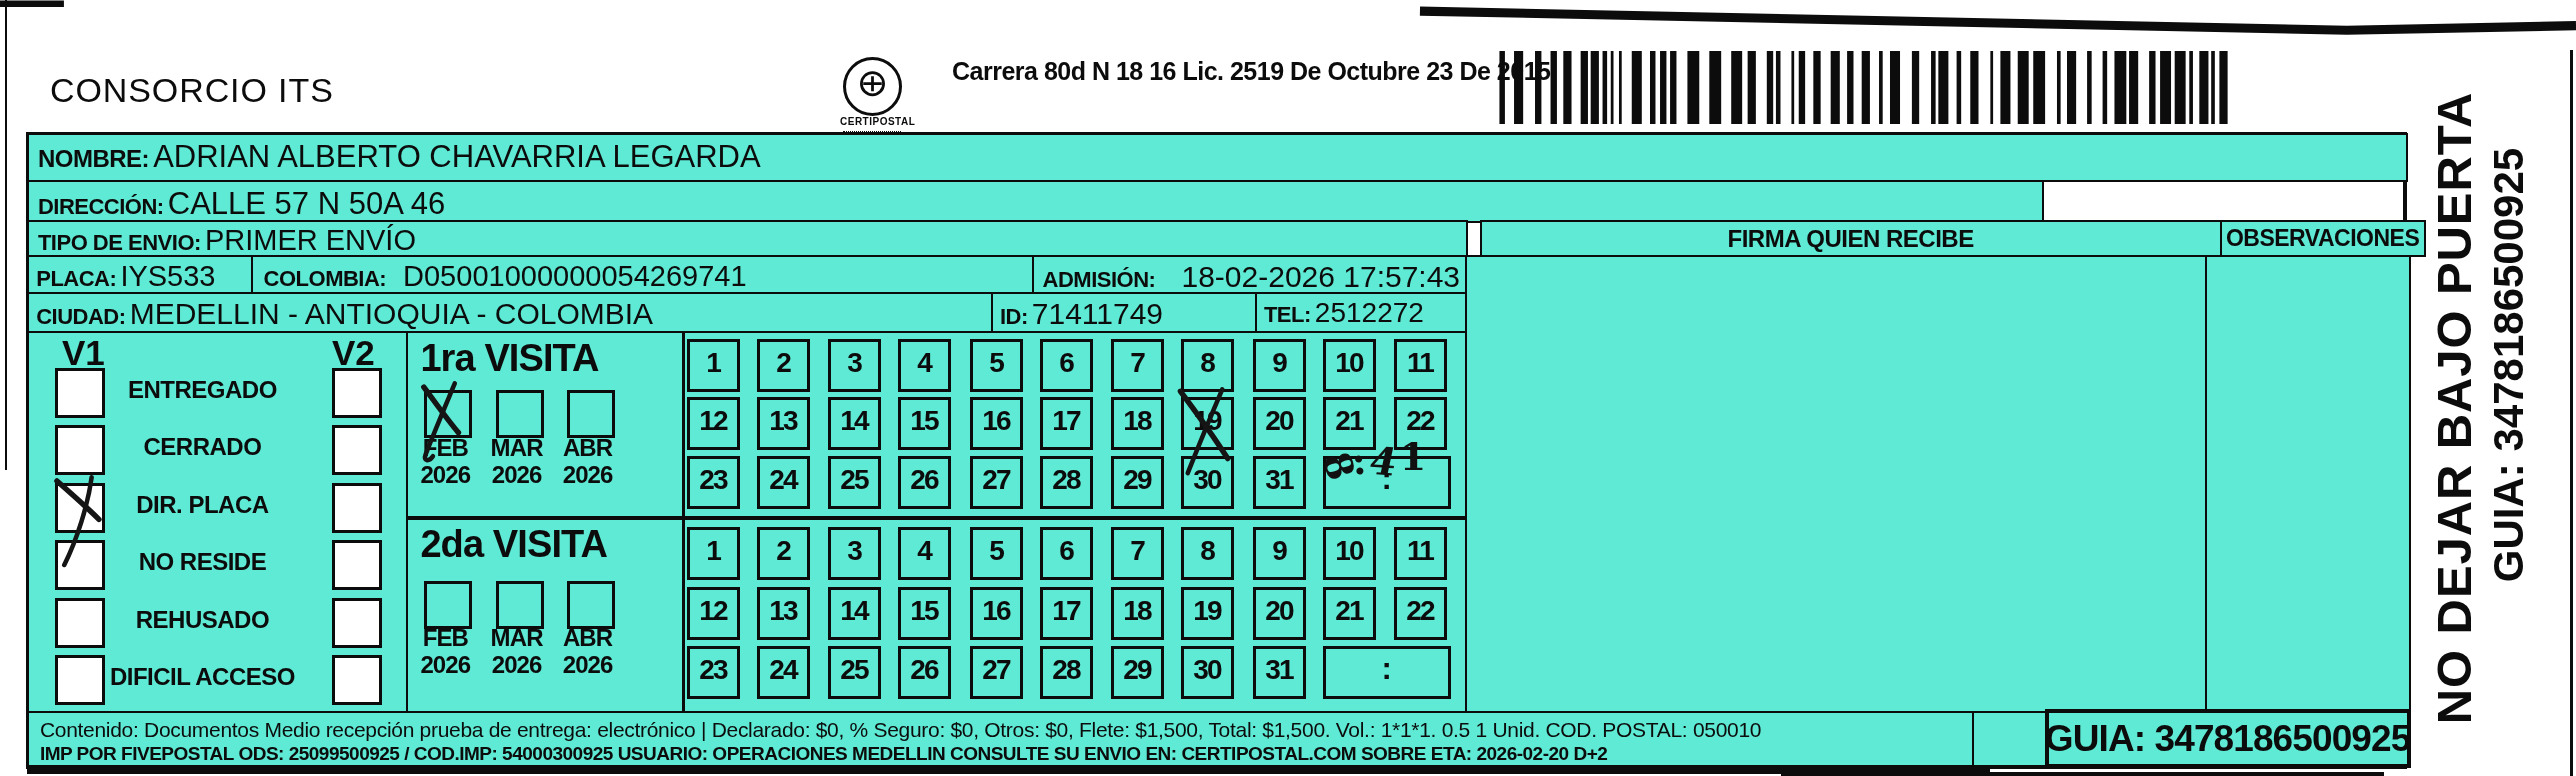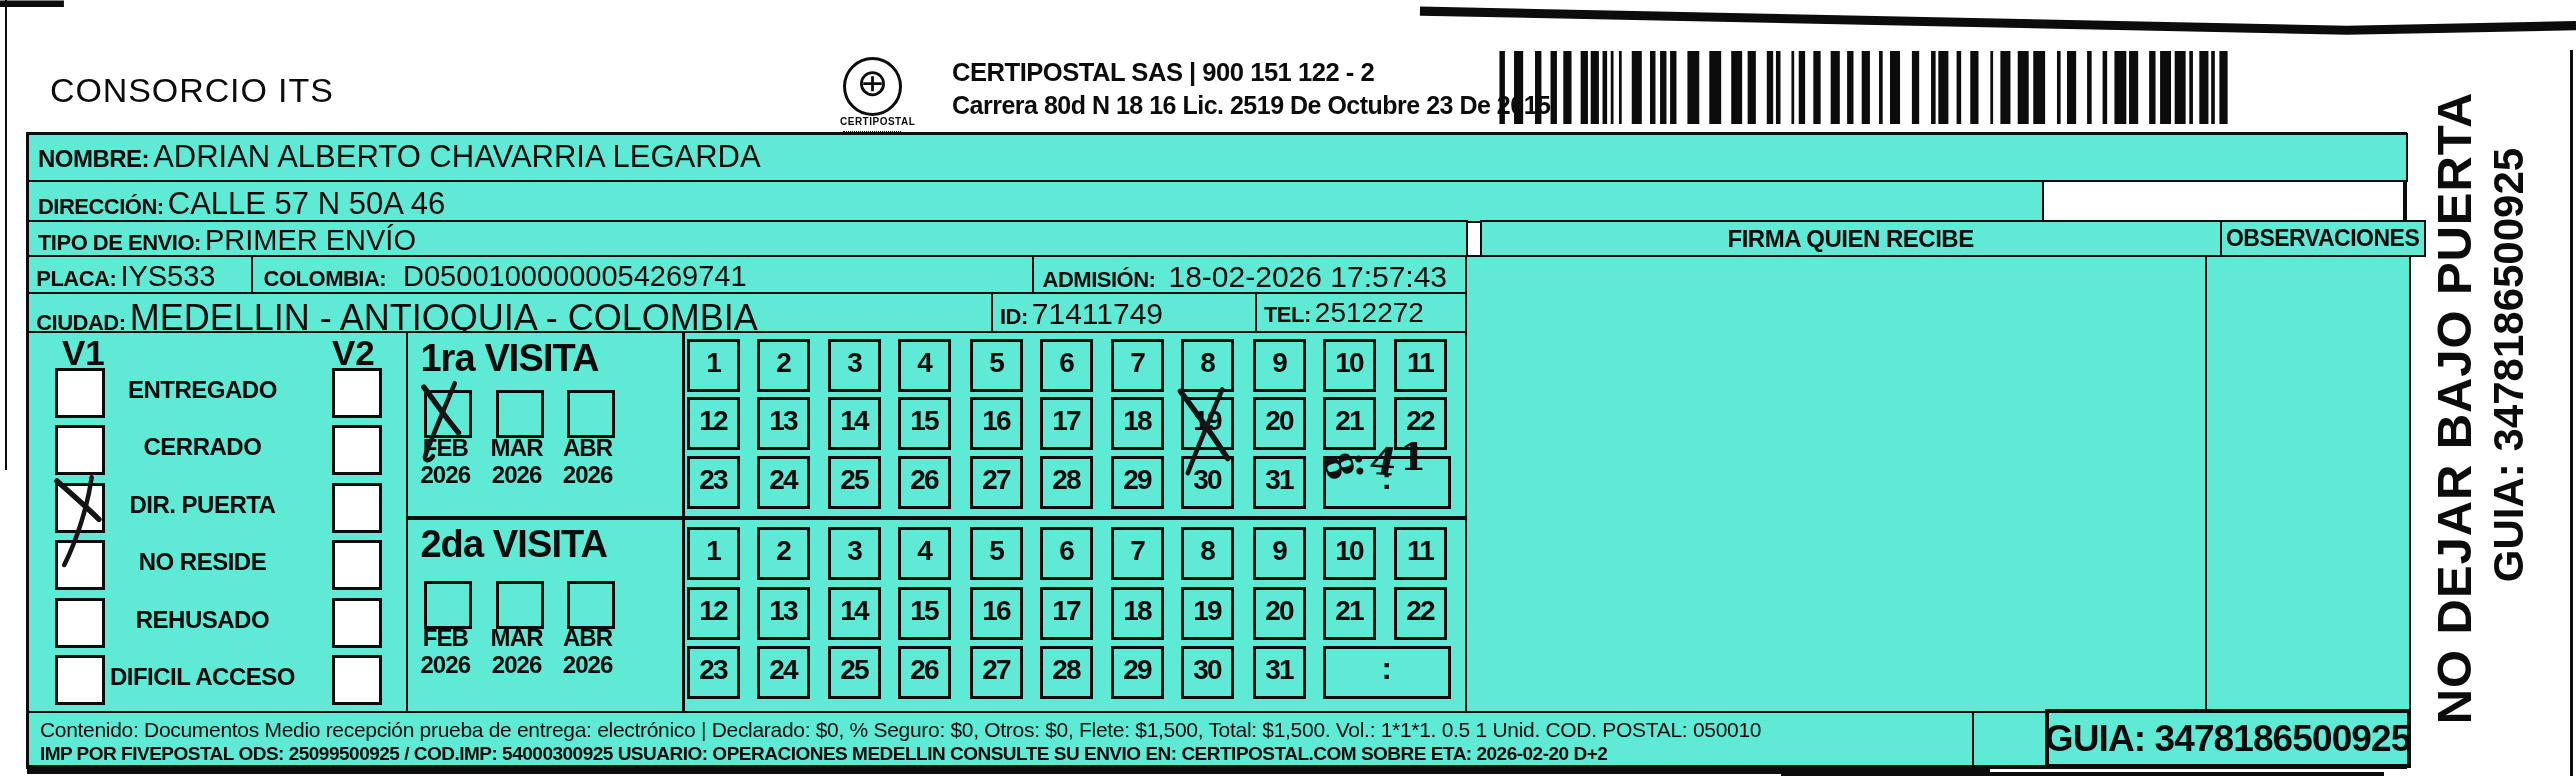--- a/index.html
+++ b/index.html
@@ -85,21 +85,20 @@
       <svg width="37" height="37" viewBox="0 0 40 40">
         <circle cx="20" cy="17" r="12" fill="none" stroke="#0c0c0c" stroke-width="3"></circle>
         <path d="M10,17 h20 M20,9 v16" stroke="#0c0c0c" stroke-width="3" fill="none"></path>
       </svg>
     </div>
     <div class="logo-caption">CERTIPOSTAL</div>
     <div class="logo-sub" style="margin:1.8px auto 0;"></div>
   </div>
 
   <div class="abs" style="left:952px;top:55px;">
-    <div class="hinfo">CERTIPOSTAL SAS | 900 151 122 - 2</div>
     <div class="hinfo2">Carrera 80d N 18 16  Lic. 2519 De Octubre 23 De 2015</div>
   </div>
 
   <svg class="abs" id="barcode" style="left:1499px;top:51px;" width="740" height="73" viewBox="0 0 810 80">
       <rect x="0" y="0" width="6" height="80" fill="#0c0c0c"></rect>
       <rect x="16" y="0" width="10" height="80" fill="#0c0c0c"></rect>
       <rect x="39" y="0" width="7" height="80" fill="#0c0c0c"></rect>
       <rect x="56" y="0" width="7" height="80" fill="#0c0c0c"></rect>
       <rect x="70" y="0" width="9" height="80" fill="#0c0c0c"></rect>
       <rect x="89" y="0" width="8" height="80" fill="#0c0c0c"></rect>
@@ -171,26 +170,26 @@
     <div class="cell" style="left:-2.7px;top:119px;width:226px;height:40px;padding:2.7px 7.3px;">
       <span class="lbl">PLACA:</span>
       <span class="val">IYS533</span>
     </div>
     <div class="cell" style="left:221px;top:119px;width:783px;height:40px;padding:2.7px 11px;">
       <span class="lbl">COLOMBIA:</span>
       <span class="val" style="margin-left:12.8px;">D05001000000054269741</span>
     </div>
     <div class="cell" style="left:1002px;top:119px;width:436px;height:40px;padding:2.7px 9px;">
       <span class="lbl">ADMISIÓN:</span>
-      <span class="val" style="margin-left:9px;font-size:30px;">18-02-2026 17:57:43</span>
+      <span class="val" style="margin-left:22px;font-size:30px;">18-02-2026 17:57:43</span>
     </div>
 
     <div class="cell" style="left:-2.7px;top:156px;width:966px;height:41px;padding:2.7px 7.3px;">
       <span class="lbl">CIUDAD:</span>
-      <span class="val" style="font-size:36px;">MEDELLIN - ANTIOQUIA - COLOMBIA</span>
+      <span class="val" style="font-size:30px;">MEDELLIN - ANTIOQUIA - COLOMBIA</span>
     </div>
     <div class="cell" style="left:961px;top:156px;width:268px;height:41px;padding:2.7px 7.3px;">
       <span class="lbl">ID:</span>
       <span class="val" style="font-size:30px;">71411749</span>
     </div>
     <div class="cell" style="left:1225px;top:156px;width:213px;height:41px;padding:2.7px 7.3px;">
       <span class="lbl">TEL:</span>
       <span class="val" style="font-size:28px;">2512272</span>
     </div>
 
@@ -198,21 +197,21 @@
       <div class="vhead" style="left:33px;top:0px;">V1</div>
       <div class="vhead" style="left:303px;top:0px;">V2</div>
       <div id="status-rows">
           <div class="chk" style="left: 25.6px; top: 35px;"></div>
           <div class="status-label" style="top: 35px;">ENTREGADO</div>
           <div class="chk" style="left: 303px; top: 35px;"></div>
           <div class="chk" style="left: 25.6px; top: 92px;"></div>
           <div class="status-label" style="top: 92px;">CERRADO</div>
           <div class="chk" style="left: 303px; top: 92px;"></div>
           <div class="chk" style="left: 25.6px; top: 150px;"></div>
-          <div class="status-label" style="top: 150px;">DIR. PUERTA</div>
+          <div class="status-label" style="top: 150px;">DIR. PLACA</div>
           <div class="chk" style="left: 303px; top: 150px;"></div>
           <div class="chk" style="left: 25.6px; top: 207px;"></div>
           <div class="status-label" style="top: 207px;">NO RESIDE</div>
           <div class="chk" style="left: 303px; top: 207px;"></div>
           <div class="chk" style="left: 25.6px; top: 265px;"></div>
           <div class="status-label" style="top: 265px;">REHUSADO</div>
           <div class="chk" style="left: 303px; top: 265px;"></div>
           <div class="chk" style="left: 25.6px; top: 322px;"></div>
           <div class="status-label" style="top: 322px;">DIFICIL ACCESO</div>
           <div class="chk" style="left: 303px; top: 322px;"></div>

